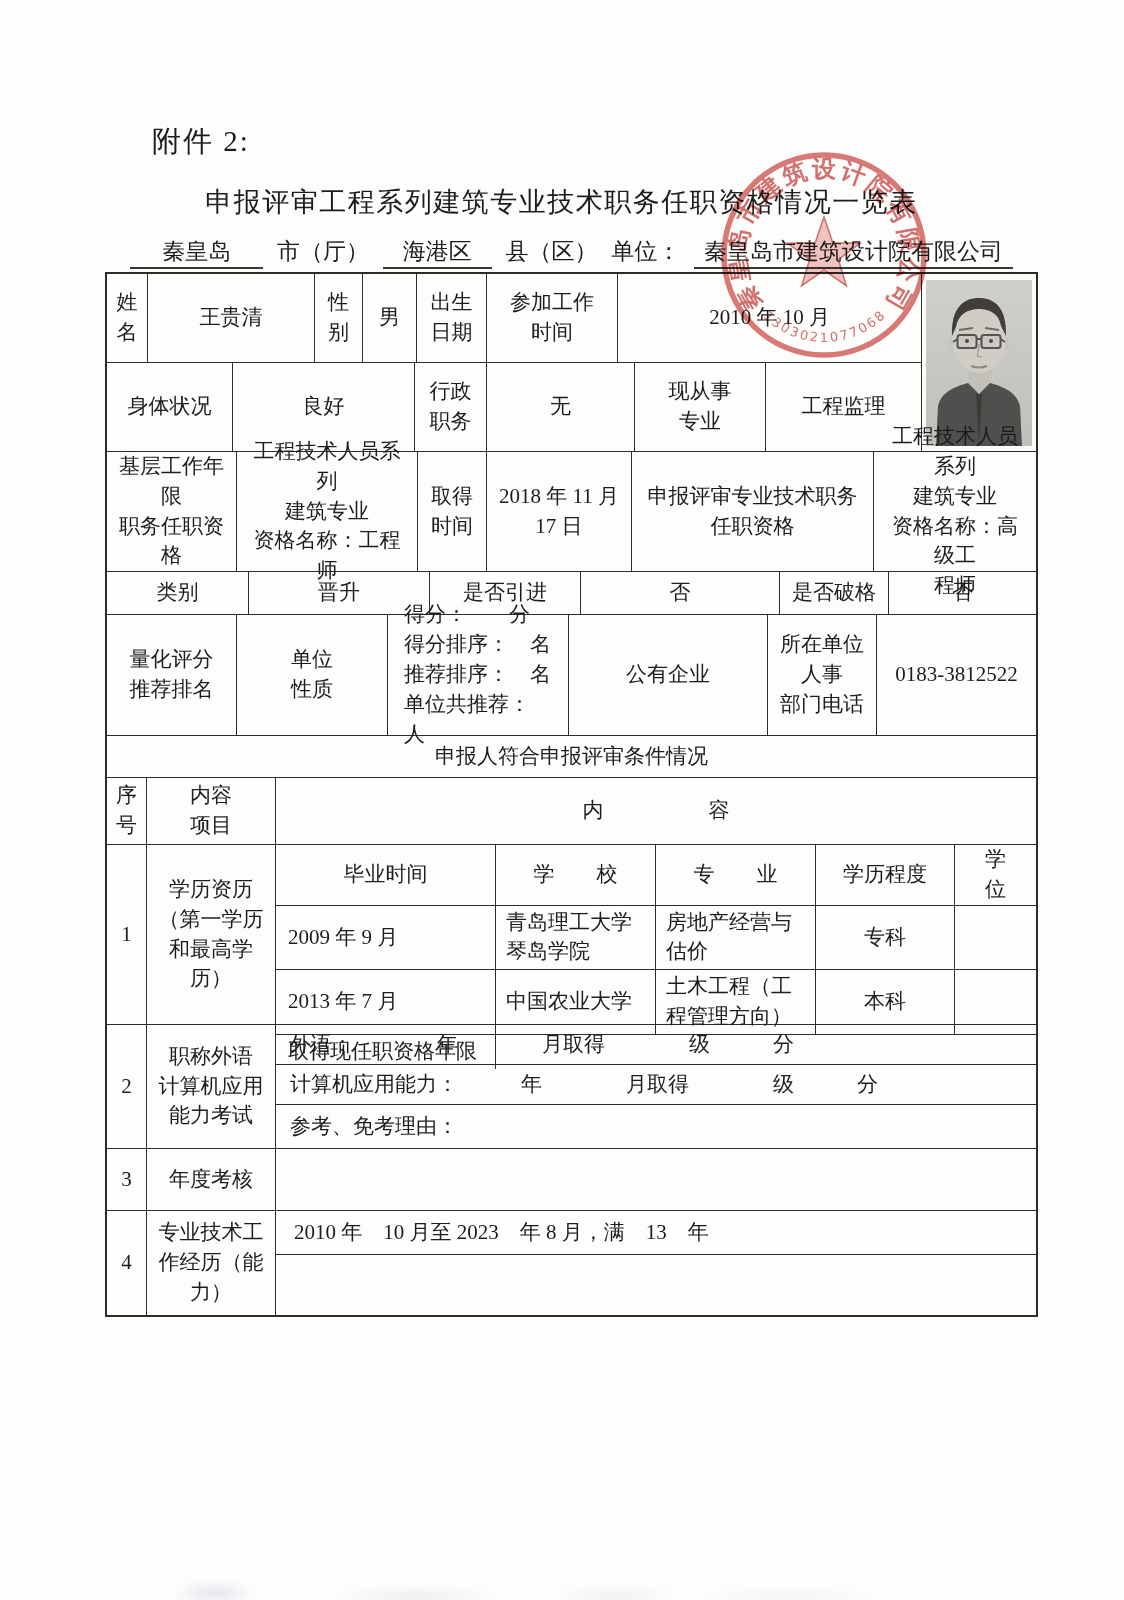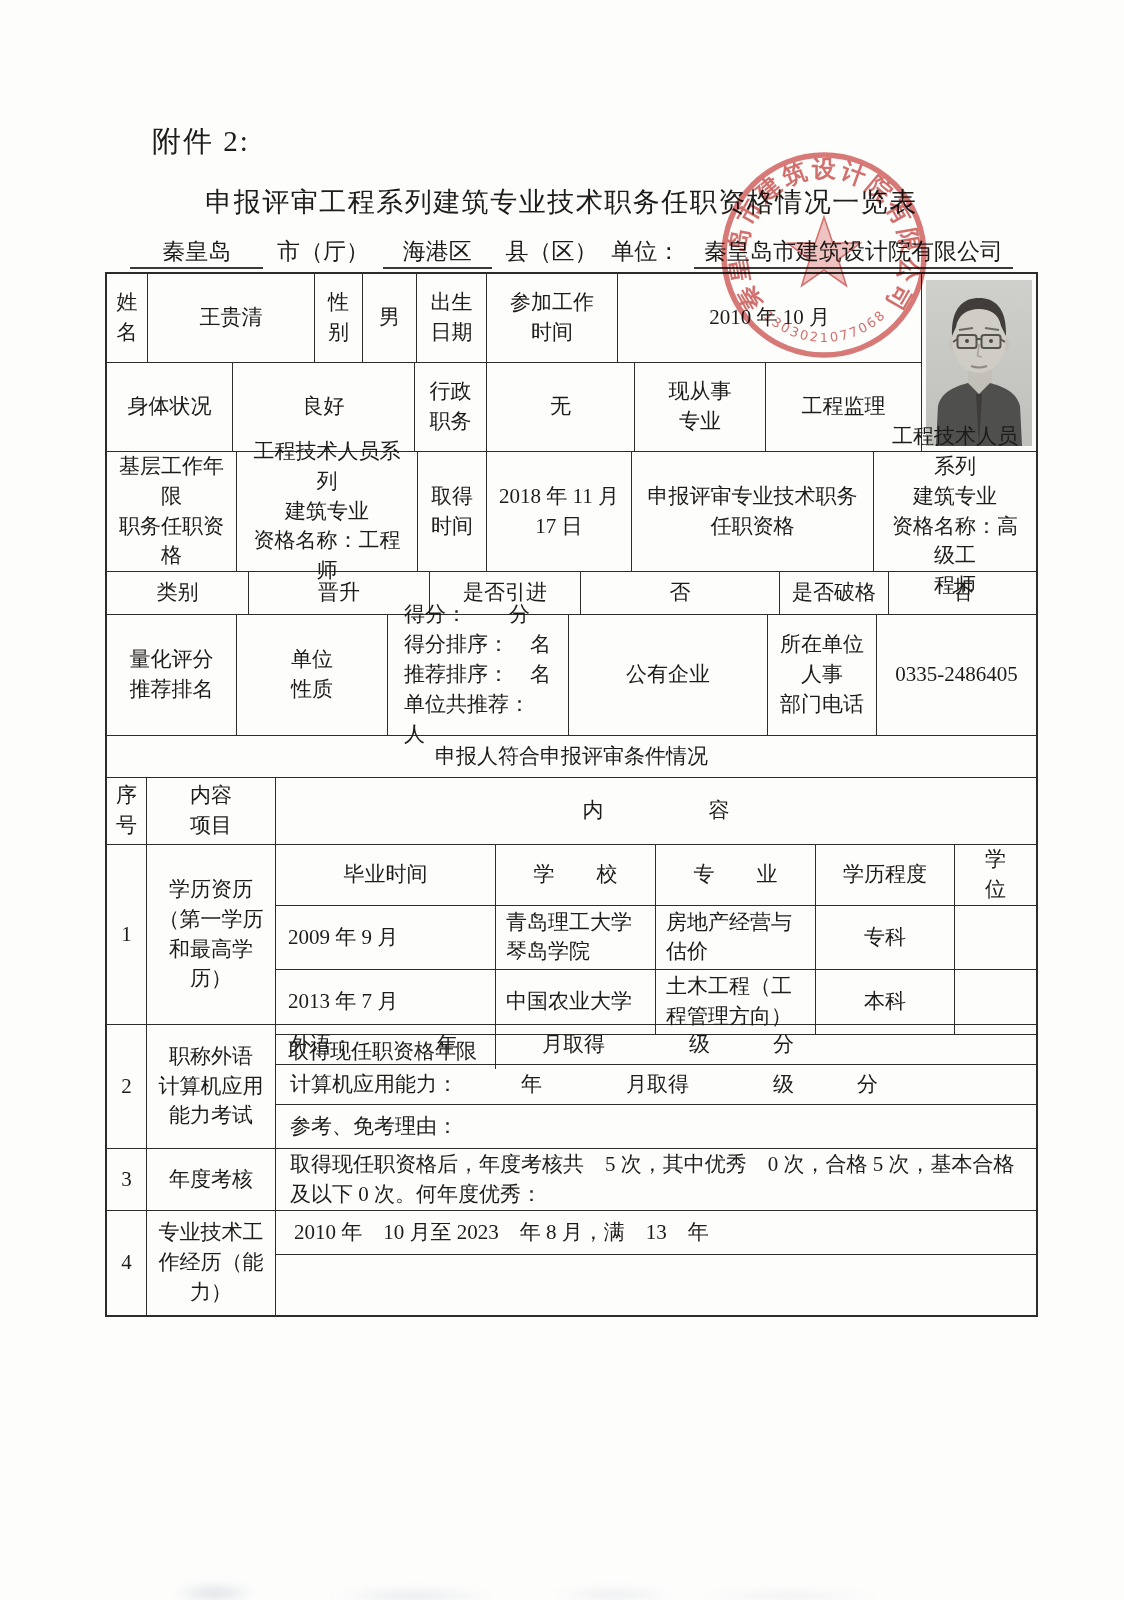--- a/index.html
+++ b/index.html
@@ -175,21 +175,21 @@
     <div class="c" style="width:151px">单位
 性质</div>
     <div class="c lft" style="width:181px;padding-left:16px">得分：　　分
 得分排序：　名
 推荐排序：　名
 单位共推荐：　人</div>
     <div class="c" style="width:199px">公有企业</div>
     <div class="c" style="width:109px">所在单位
 人事
 部门电话</div>
-    <div class="c last fl">0335-2486405</div>
+    <div class="c last fl">0183-3812522</div>
   </div>
 
   <div class="sec" style="height:42px">
     <div class="c last fl">申报人符合申报评审条件情况</div>
   </div>
 
   <div class="sec" style="height:67px">
     <div class="c" style="width:40px">序
 号</div>
     <div class="c" style="width:129px">内容
@@ -245,21 +245,20 @@
       </div>
       <div class="trow nb" style="flex:1">
         <div class="c last fl lft" style="padding-left:14px">参考、免考理由：</div>
       </div>
     </div>
   </div>
 
   <div class="sec" style="height:62px">
     <div class="c" style="width:40px">3</div>
     <div class="c" style="width:129px">年度考核</div>
-    <div class="c last fl lft" style="padding:2px 14px">取得现任职资格后，年度考核共　5 次，其中优秀　0 次，合格 5 次，基本合格及以下 0 次。何年度优秀：</div>
   </div>
 
   <div class="sec nb" style="height:104px">
     <div class="c" style="width:40px">4</div>
     <div class="c" style="width:129px">专业技术工
 作经历（能
 力）</div>
     <div class="vcol fl" style="flex:1">
       <div class="trow" style="flex:0 0 44px">
         <div class="c last fl lft" style="padding-left:18px">2010 年　10 月至 2023　年 8 月，满　13　年</div>

